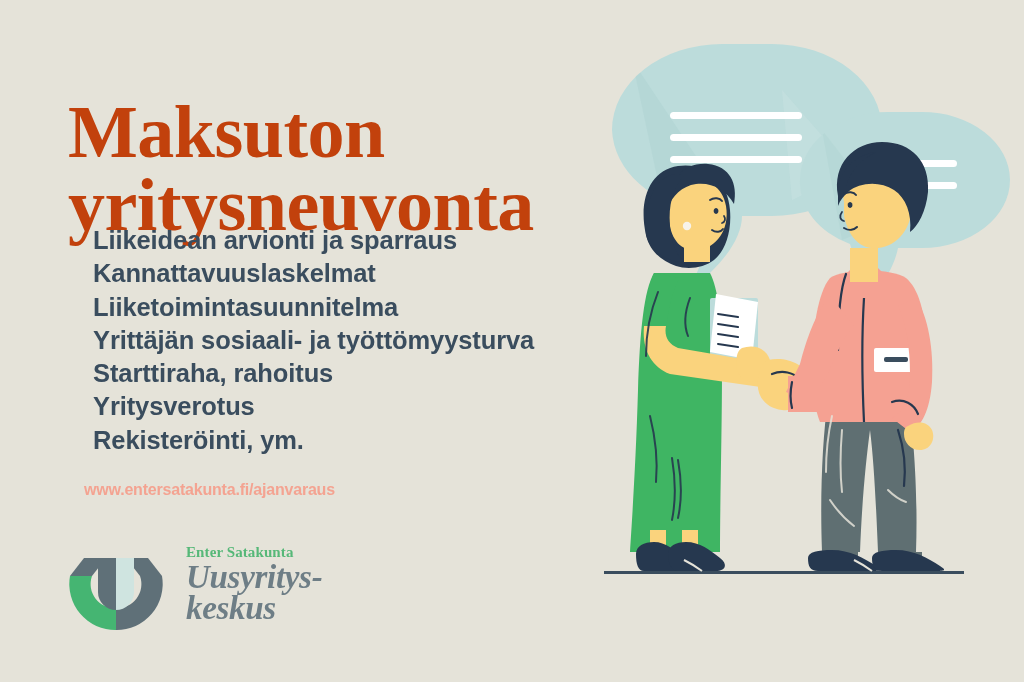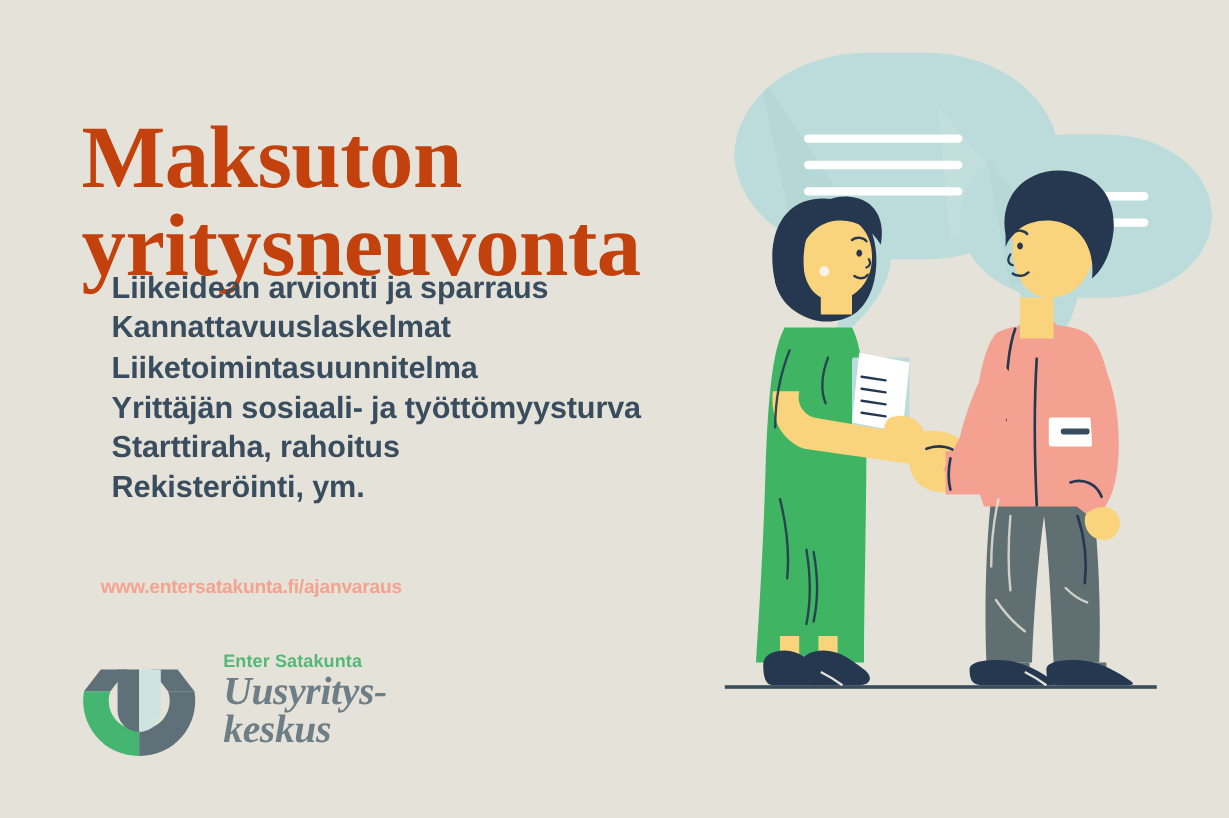--- a/index.html
+++ b/index.html
@@ -46,21 +46,21 @@
     color:#f4a391;
     text-decoration:none;
     text-align:center;
   }
 
   
   .logo{position:absolute;left:62px;top:542px;width:300px;height:100px;}
   .logo-mark{position:absolute;left:0;top:0;width:108px;height:96px;}
   .logo-text{position:absolute;left:124px;top:2px;width:200px;}
   .logo-tag{
-    font-family:Liberation Sans, sans-serif;
+    font-family:Liberation Serif, serif;
     font-weight:bold;font-size:15px;color:#56b878;
     letter-spacing:0.1px;margin:0 0 1px 0;line-height:1.1;
   }
   .logo-word{
     font-family:"Liberation Serif", serif;
     font-weight:bold;font-size:33px;color:#6e7e86;
     line-height:0.94;letter-spacing:-0.3px;margin:0;
     white-space:pre-line;
     font-style:italic;
   }
@@ -76,20 +76,21 @@
 
   <h1 class="headline">Maksuton
 yritysneuvonta</h1>
 
   <ul class="bullet-list">
     <li>Liikeidean arvionti ja sparraus</li>
     <li>Kannattavuuslaskelmat</li>
     <li>Liiketoimintasuunnitelma</li>
     <li>Yrittäjän sosiaali- ja työttömyysturva</li>
     <li>Starttiraha, rahoitus</li>
+    <li>Yritysverotus</li>
     <li>Rekisteröinti, ym.</li>
   </ul>
 
   <a class="url" href="#">www.entersatakunta.fi/ajanvaraus</a>
 
   <div class="logo">
     <div class="logo-mark">
       <svg viewBox="0 0 108 96" width="108" height="96" aria-hidden="true">
 
         <path d="M8 34 A46 46 0 0 0 54 88 L54 66 A24 24 0 0 1 30 34 Z" fill="#45b572"></path>

